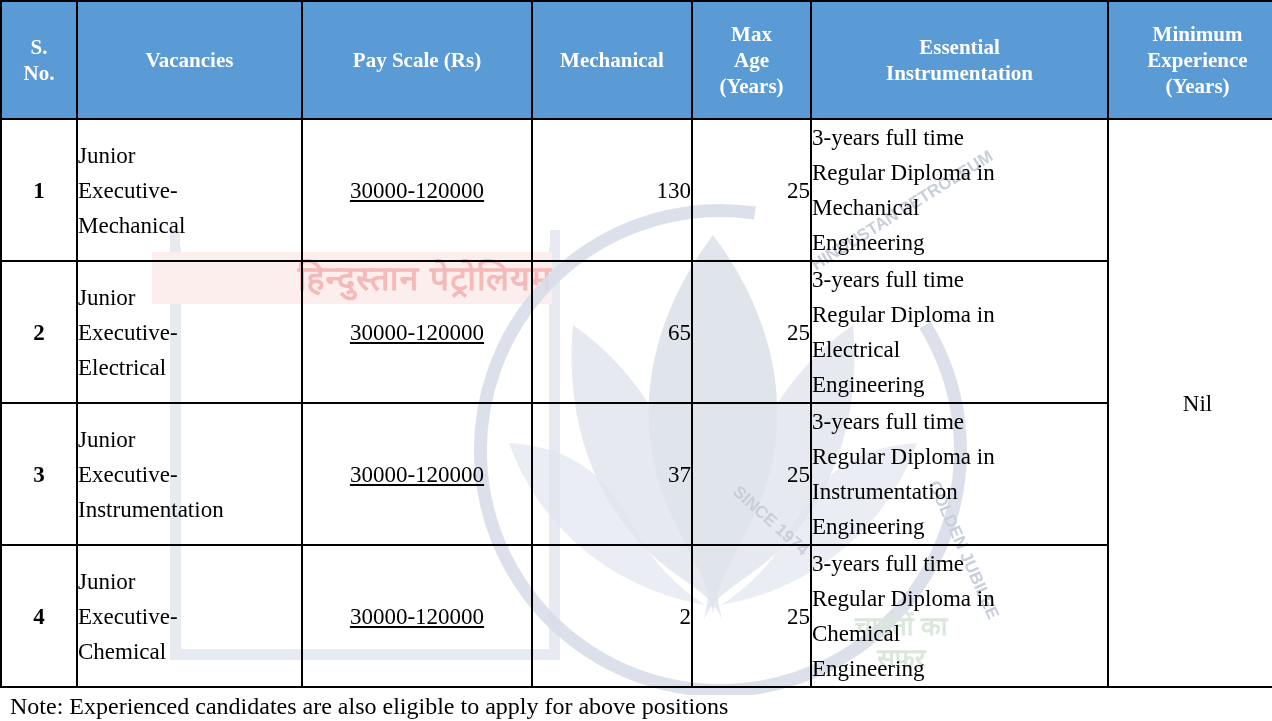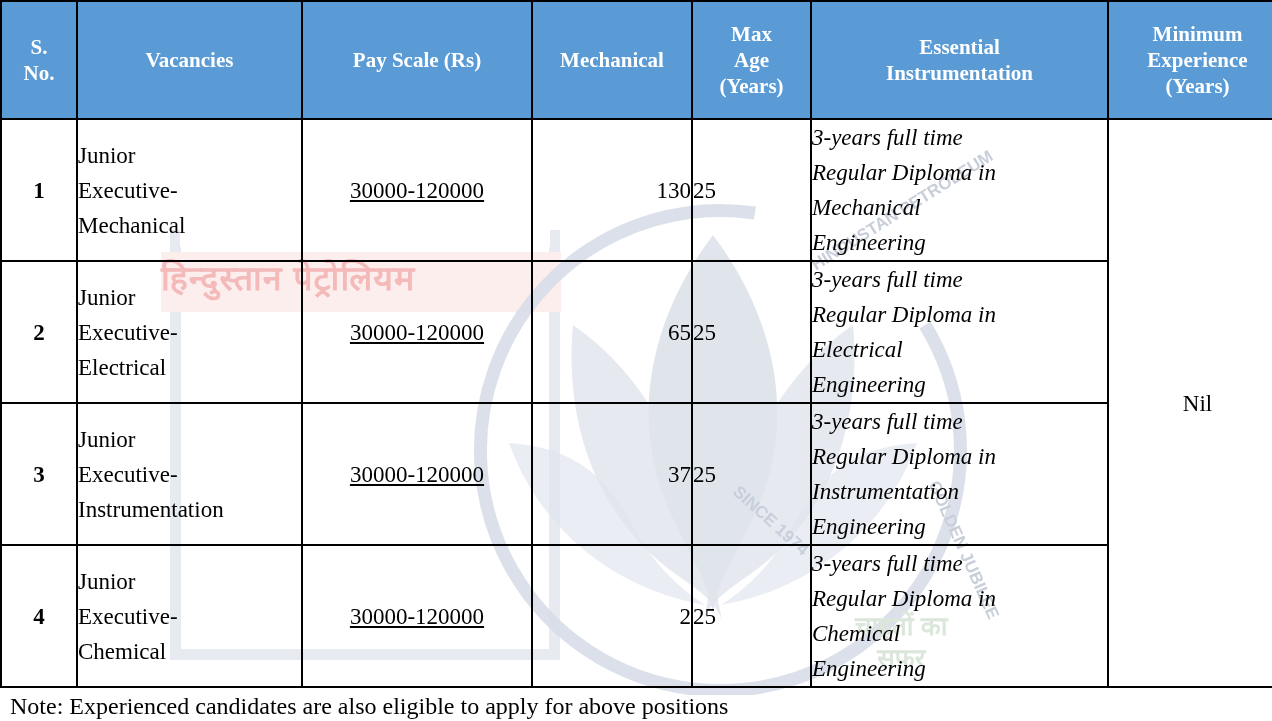--- a/index.html
+++ b/index.html
@@ -29,30 +29,30 @@
   }
   .wm-logo-big {
     position: absolute;
     left: 455px;
     top: 175px;
     width: 520px;
     height: 520px;
   }
   .wm-hindi-red {
     position: absolute;
-    left: 161px;
+    left: 152px;
     top: 252px;
     width: 400px;
-    height: 60px;
+    height: 52px;
     background: #fdeeee;
     color: #f4b9b9;
     font-size: 34px;
     font-weight: bold;
     letter-spacing: 1px;
-    text-align: left;
+    text-align: right;
     line-height: 52px;
     font-family: "Liberation Sans", "DejaVu Sans", sans-serif;
   }
   .wm-hp {
     position: absolute;
     left: 137px;
     top: 400px;
     font-size: 92px;
     font-weight: bold;
     color: #f7d5d5;
@@ -165,39 +165,39 @@
   td.c-pay {
     text-align: center;
     width: 228px;
     text-decoration: underline;
   }
   td.c-vac {
     text-align: right;
     width: 158px;
   }
   td.c-age {
-    text-align: left;
+    text-align: right;
     width: 117px;
   }
   td.c-qual {
     text-align: left;
     padding-left: 12px;
     width: 295px;
     vertical-align: top;
     padding-top: 2px;
   }
   td.c-exp {
     text-align: center;
     width: 177px;
     vertical-align: middle;
   }
   tbody tr { height: 142px; }
 
   .pos-line { display: block; white-space: nowrap; }
-  .qual-line { display: block; white-space: nowrap; font-style: italic; }
+  .qual-line { display: block; white-space: nowrap; }
 
   
   #table-note {
     position: absolute;
     left: 10px;
     top: 692px;
     z-index: 3;
     font-size: 24px;
     line-height: 29px;
     color: #000000;

